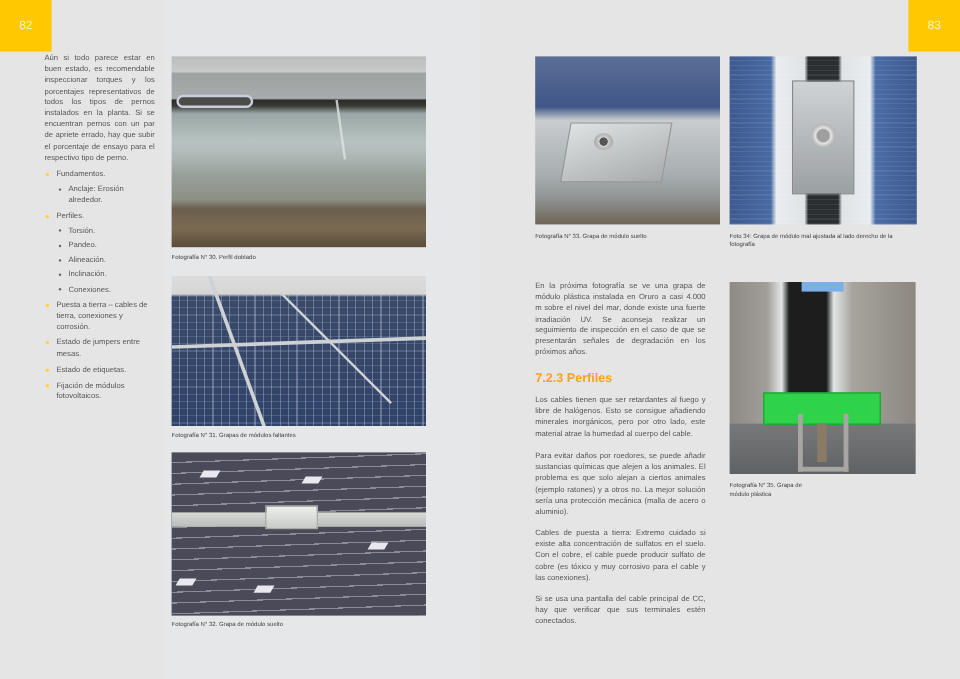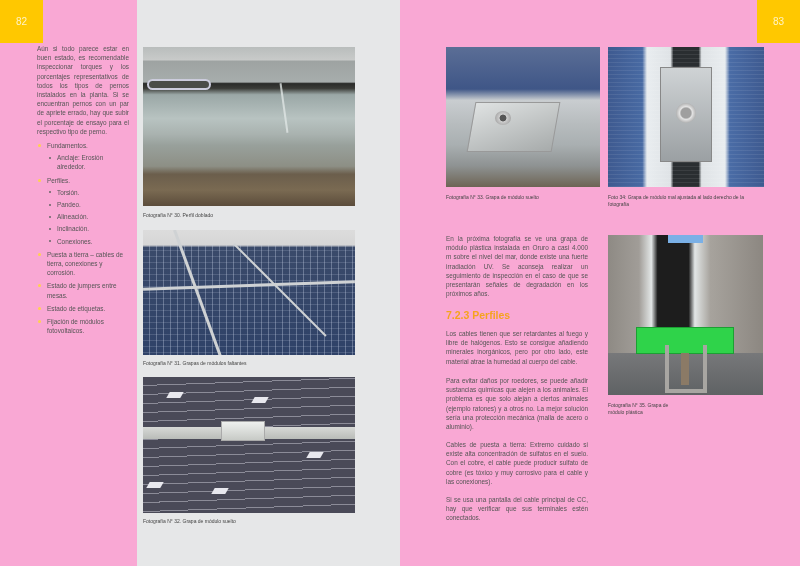--- a/index.html
+++ b/index.html
@@ -1,20 +1,20 @@
 <!DOCTYPE html>
 <html><head>
 <meta charset="utf-8">
 <style>
   * { box-sizing: border-box; margin: 0; padding: 0; }
   html, body { width: 800px; height: 566px; overflow: hidden; background: #ffffff; }
   body { position: relative; font-family: "Liberation Sans", "DejaVu Sans", sans-serif; color: #555; }
 
   .spread { position: absolute; left: 0; top: 0; width: 800px; height: 566px; }
-  .page { position: absolute; top: 0; height: 566px; background: #f9a8d4; }
+  .page { position: absolute; top: 0; height: 566px; background: #e5e5e5; }
   .page-left { left: 0; width: 400px; }
   .page-right { left: 400px; width: 400px; }
 
   .grey-panel { position: absolute; left: 137px; top: 0; width: 263px; height: 566px; background: #e6e7e8; }
 
   .page-num-box { position: absolute; top: 0; width: 43px; height: 43px; background: #ffc800;
     color: #fff3c4; font-size: 10px; display: flex; align-items: center; justify-content: center; }
   .pn-left { left: 0; }
   .pn-right { right: 0; }
 

